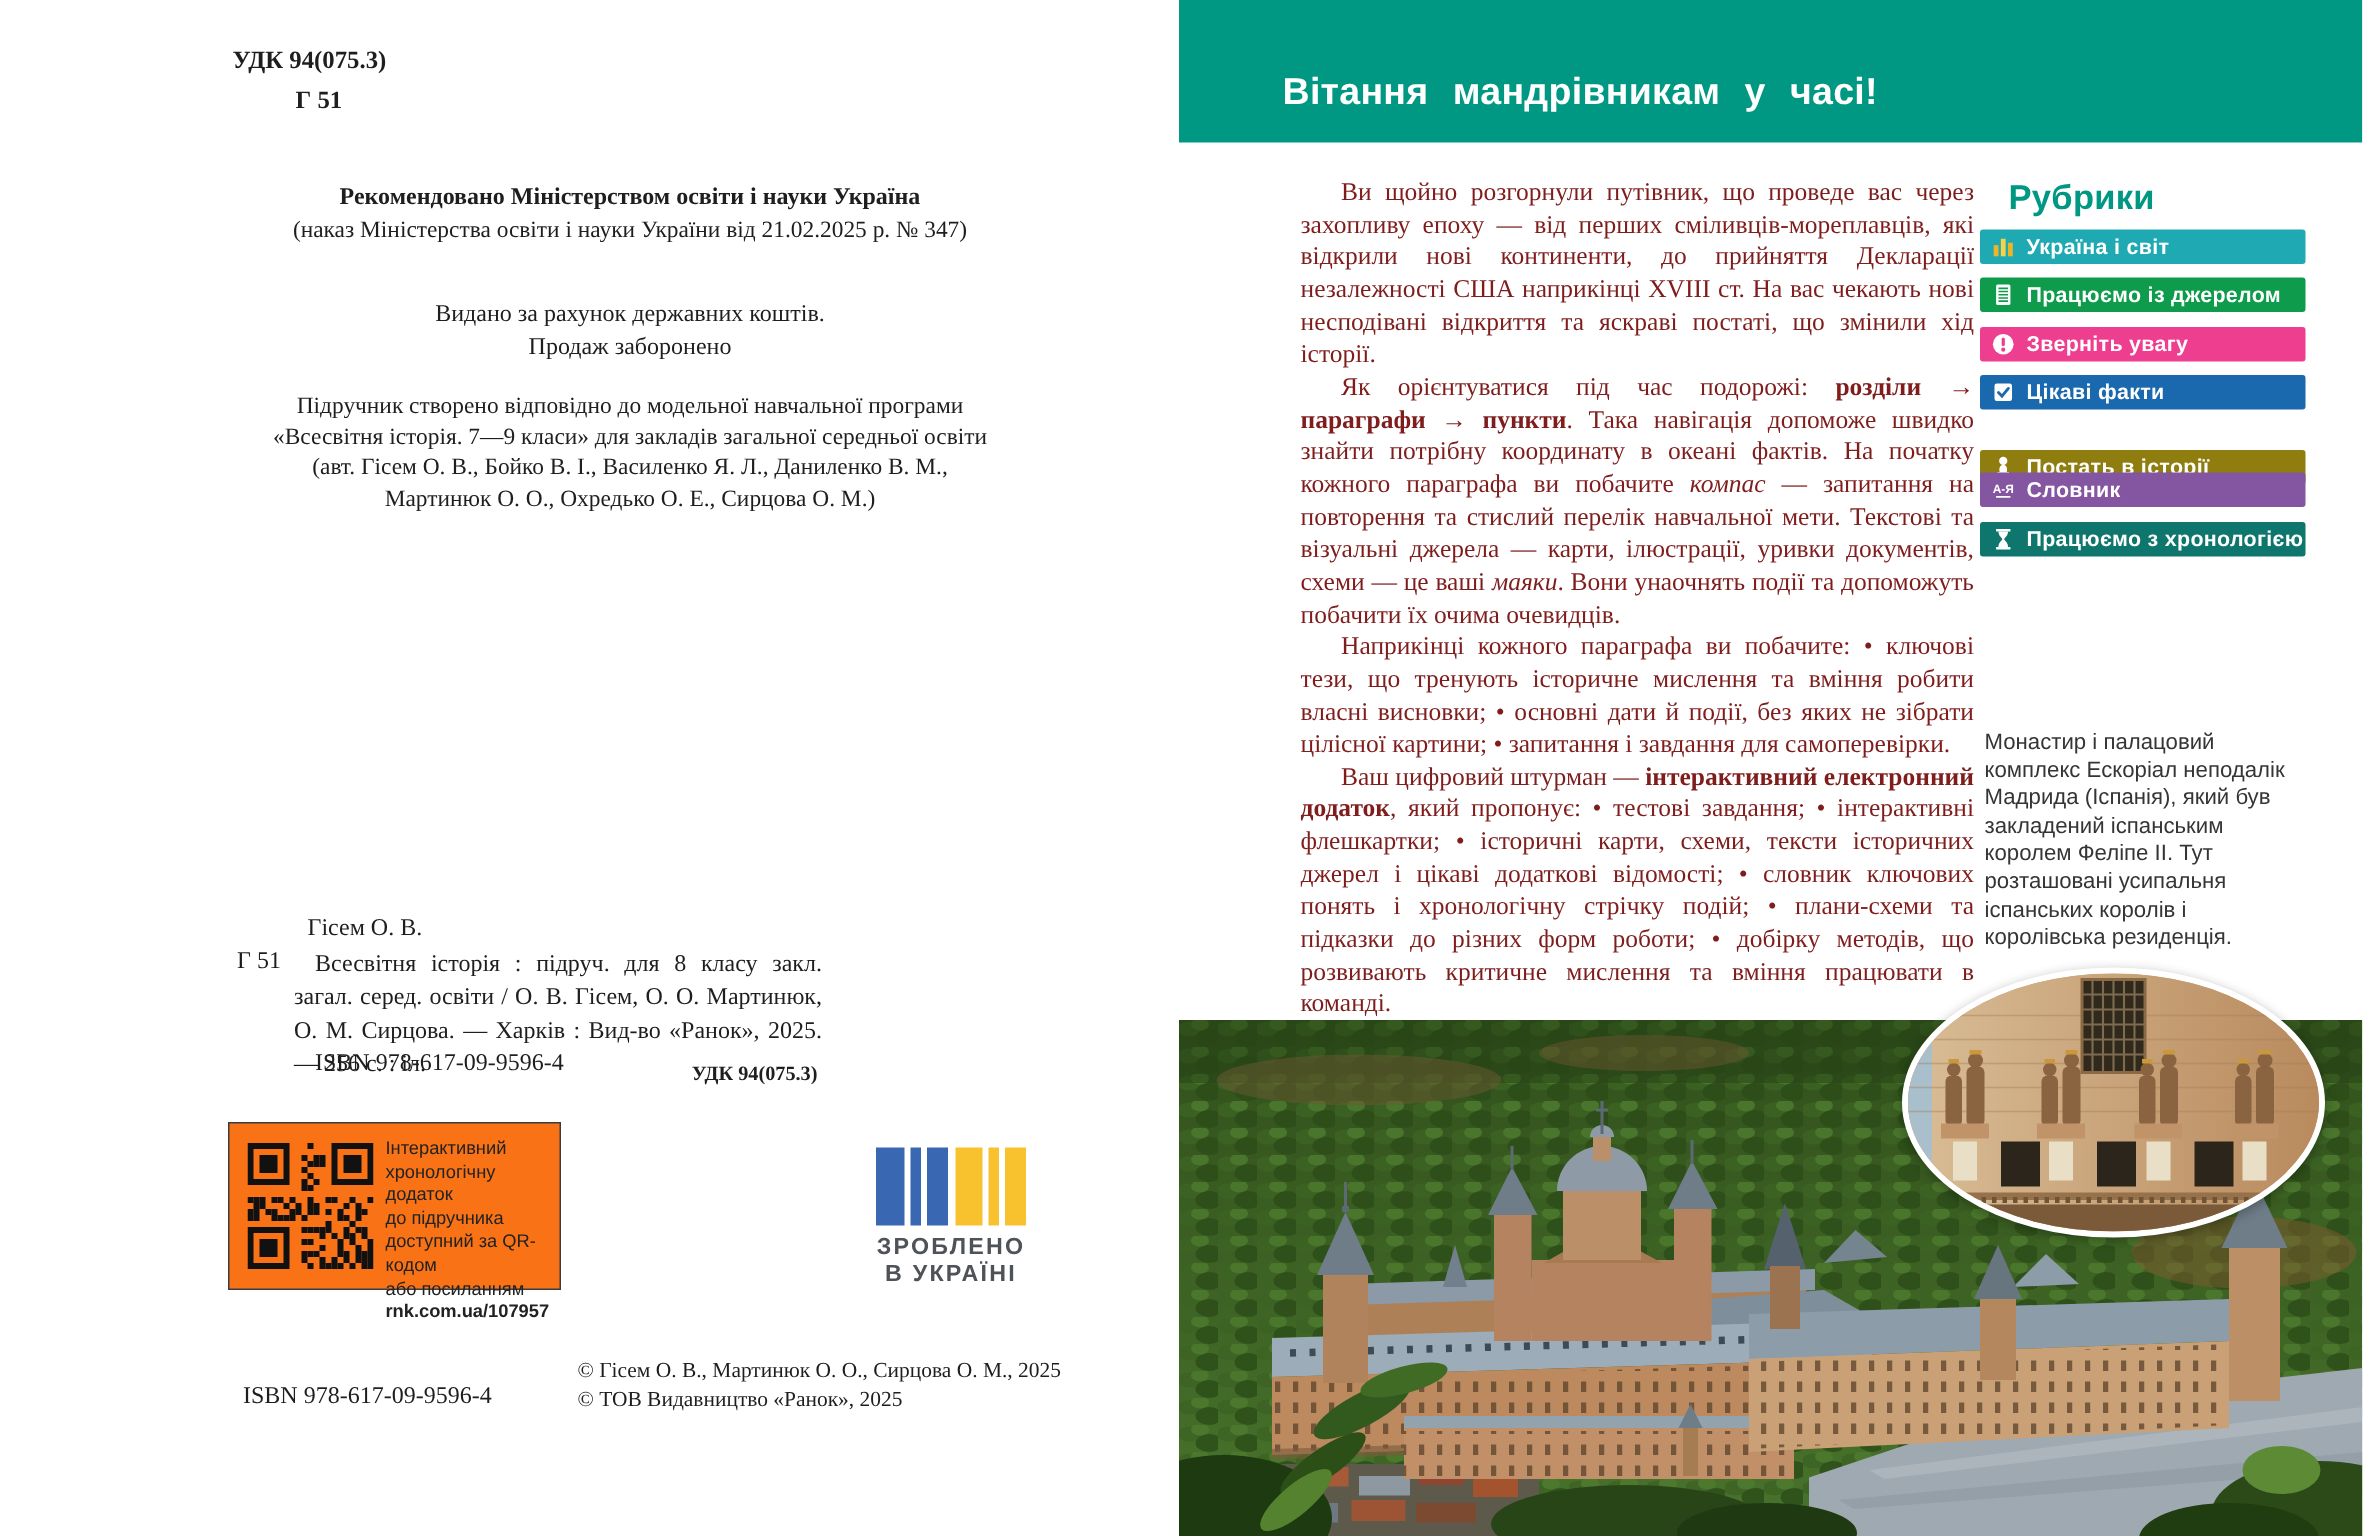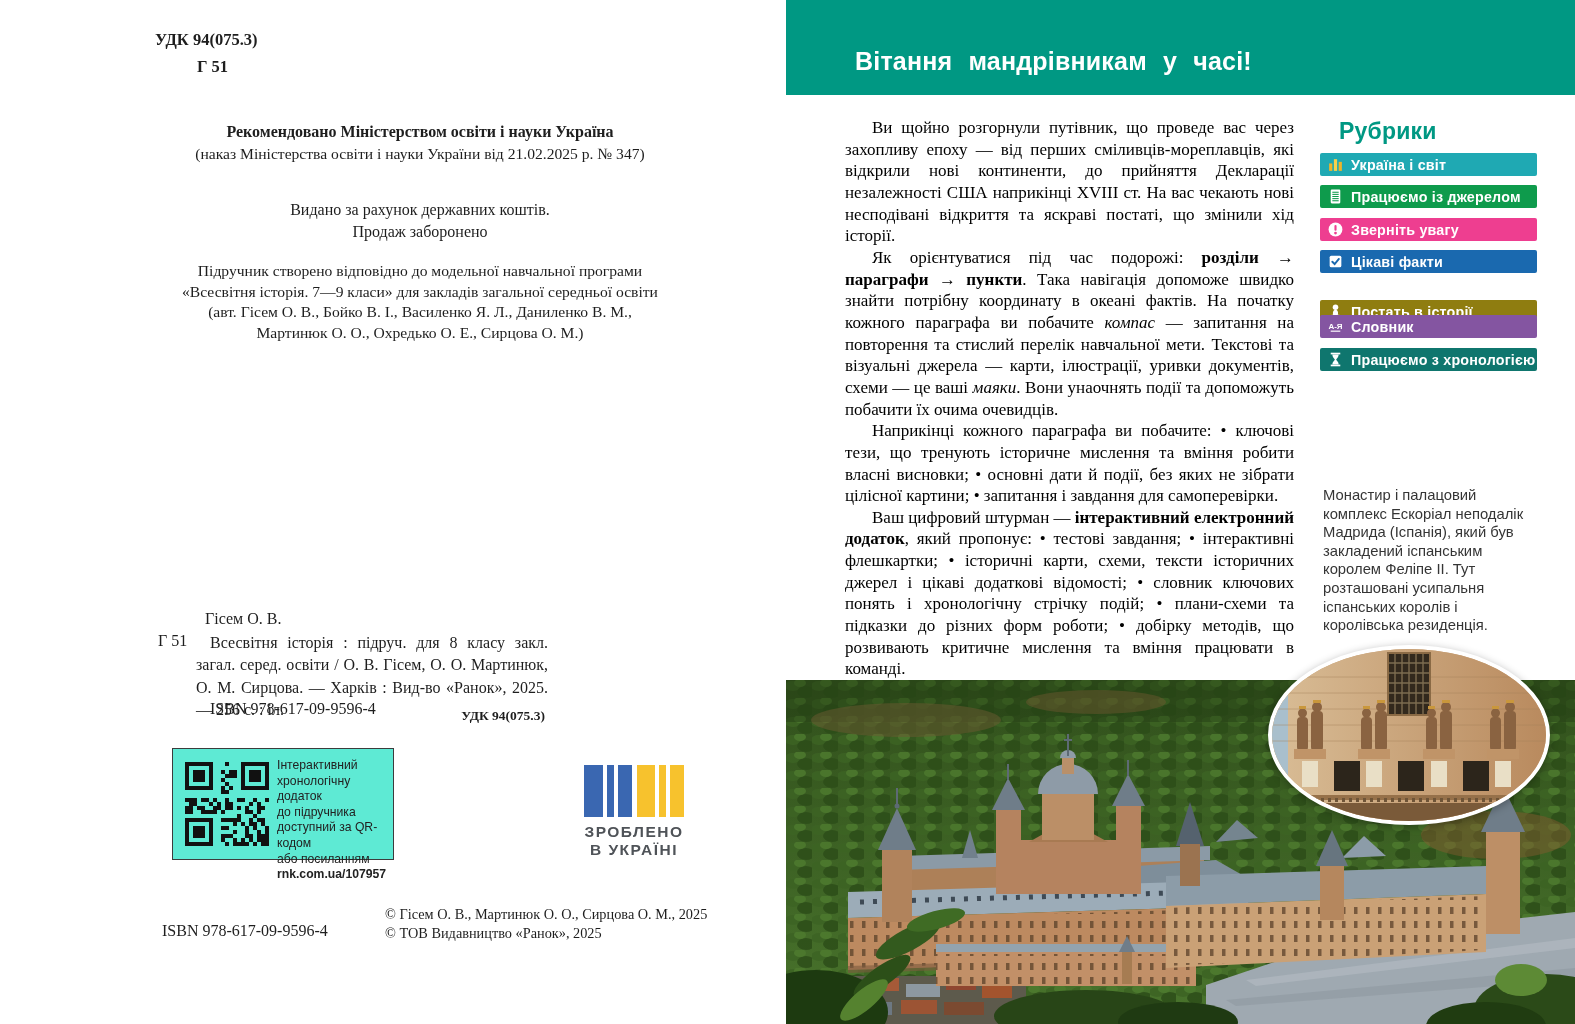--- a/index.html
+++ b/index.html
@@ -12,40 +12,40 @@
   .rec1{font-weight:bold;font-size:16px;line-height:22px;}
   .rec2{font-size:15.6px;line-height:22px;}
   .fund{font-size:16px;line-height:21.5px;}
   .prog{font-size:15.6px;line-height:20.5px;}
   .bib-author{left:205px;top:610px;font-size:16px;}
   .bib-code{left:158px;top:632px;font-size:16px;}
   .bib-entry{left:196px;top:632px;width:352px;font-size:16px;line-height:22.3px;
              text-align:justify;text-indent:14px;}
   .bib-isbn{left:210px;top:700px;font-size:16px;}
   .bib-udc{left:400px;top:708px;width:145px;text-align:right;font-weight:bold;font-size:13.5px;}
-  .qr-box{left:172px;top:748px;width:220px;height:110px;border:1.4px solid #3c3c3c;background:#5eead4;}
+  .qr-box{left:152px;top:748px;width:220px;height:110px;border:1.4px solid #3c3c3c;background:#f97316;}
   .qr-svg{position:absolute;left:12px;top:13px;width:84px;height:84px;}
   .qr-caption{position:absolute;left:104px;top:9px;width:112px;
               font-family:"Liberation Sans",sans-serif;font-size:12.2px;line-height:15.6px;color:#222;}
   .qr-link{font-weight:bold;}
   .made-in{left:584px;top:765px;width:100px;text-align:center;}
   .mi-bars{display:flex;justify-content:center;align-items:stretch;height:52px;}
   .mi-bars span{display:block;}
   .mi-b1{width:19px;margin-right:4px;} .mi-b2{width:7px;margin-right:4px;} .mi-b3{width:14px;margin-right:5px;}
   .mi-b4{width:18px;margin-right:4px;} .mi-b5{width:7px;margin-right:4px;} .mi-b6{width:14px;}
   .mi-text{margin-top:6px;font-family:"Liberation Sans",sans-serif;font-weight:bold;
            font-size:15.5px;line-height:18px;color:#4f5358;letter-spacing:1.5px;}
   .foot-isbn{left:162px;top:922px;font-size:16px;}
   .copy{left:385px;font-size:14.3px;line-height:19px;}
   
   .r-header{left:786px;top:0;width:789px;height:95px;}
   .r-title{position:absolute;left:69px;top:47px;color:#fff;font-family:"Liberation Sans",sans-serif;
            font-weight:bold;font-size:25px;word-spacing:9px;letter-spacing:.2px;}
-  .body-col{left:845px;top:117px;width:449px;height:562px;overflow:hidden;
-            font-size:17px;line-height:21.65px;text-align:justify;color:#000000;}
+  .body-col{left:867px;top:117px;width:449px;height:562px;overflow:hidden;
+            font-size:17px;line-height:21.65px;text-align:justify;color:#7f1d1d;}
   .body-col p{margin:0;text-indent:27px;}
   .rub-title{left:1339px;top:118px;font-family:"Liberation Sans",sans-serif;
              font-weight:bold;font-size:23px;letter-spacing:.2px;}
   .badge{left:1320px;width:217px;height:23px;border-radius:2px;display:flex;align-items:center;
          padding-left:7px;box-sizing:border-box;}
   .badge .bicon{width:17px;height:17px;flex:0 0 17px;margin-right:7px;}
   .badge .blabel{color:#fff;font-family:"Liberation Sans",sans-serif;font-weight:bold;
                  font-size:14.3px;letter-spacing:.2px;white-space:nowrap;}
   .caption{left:1323px;top:486px;width:217px;font-family:"Liberation Sans",sans-serif;
            font-size:14.8px;line-height:18.6px;color:#353535;}

